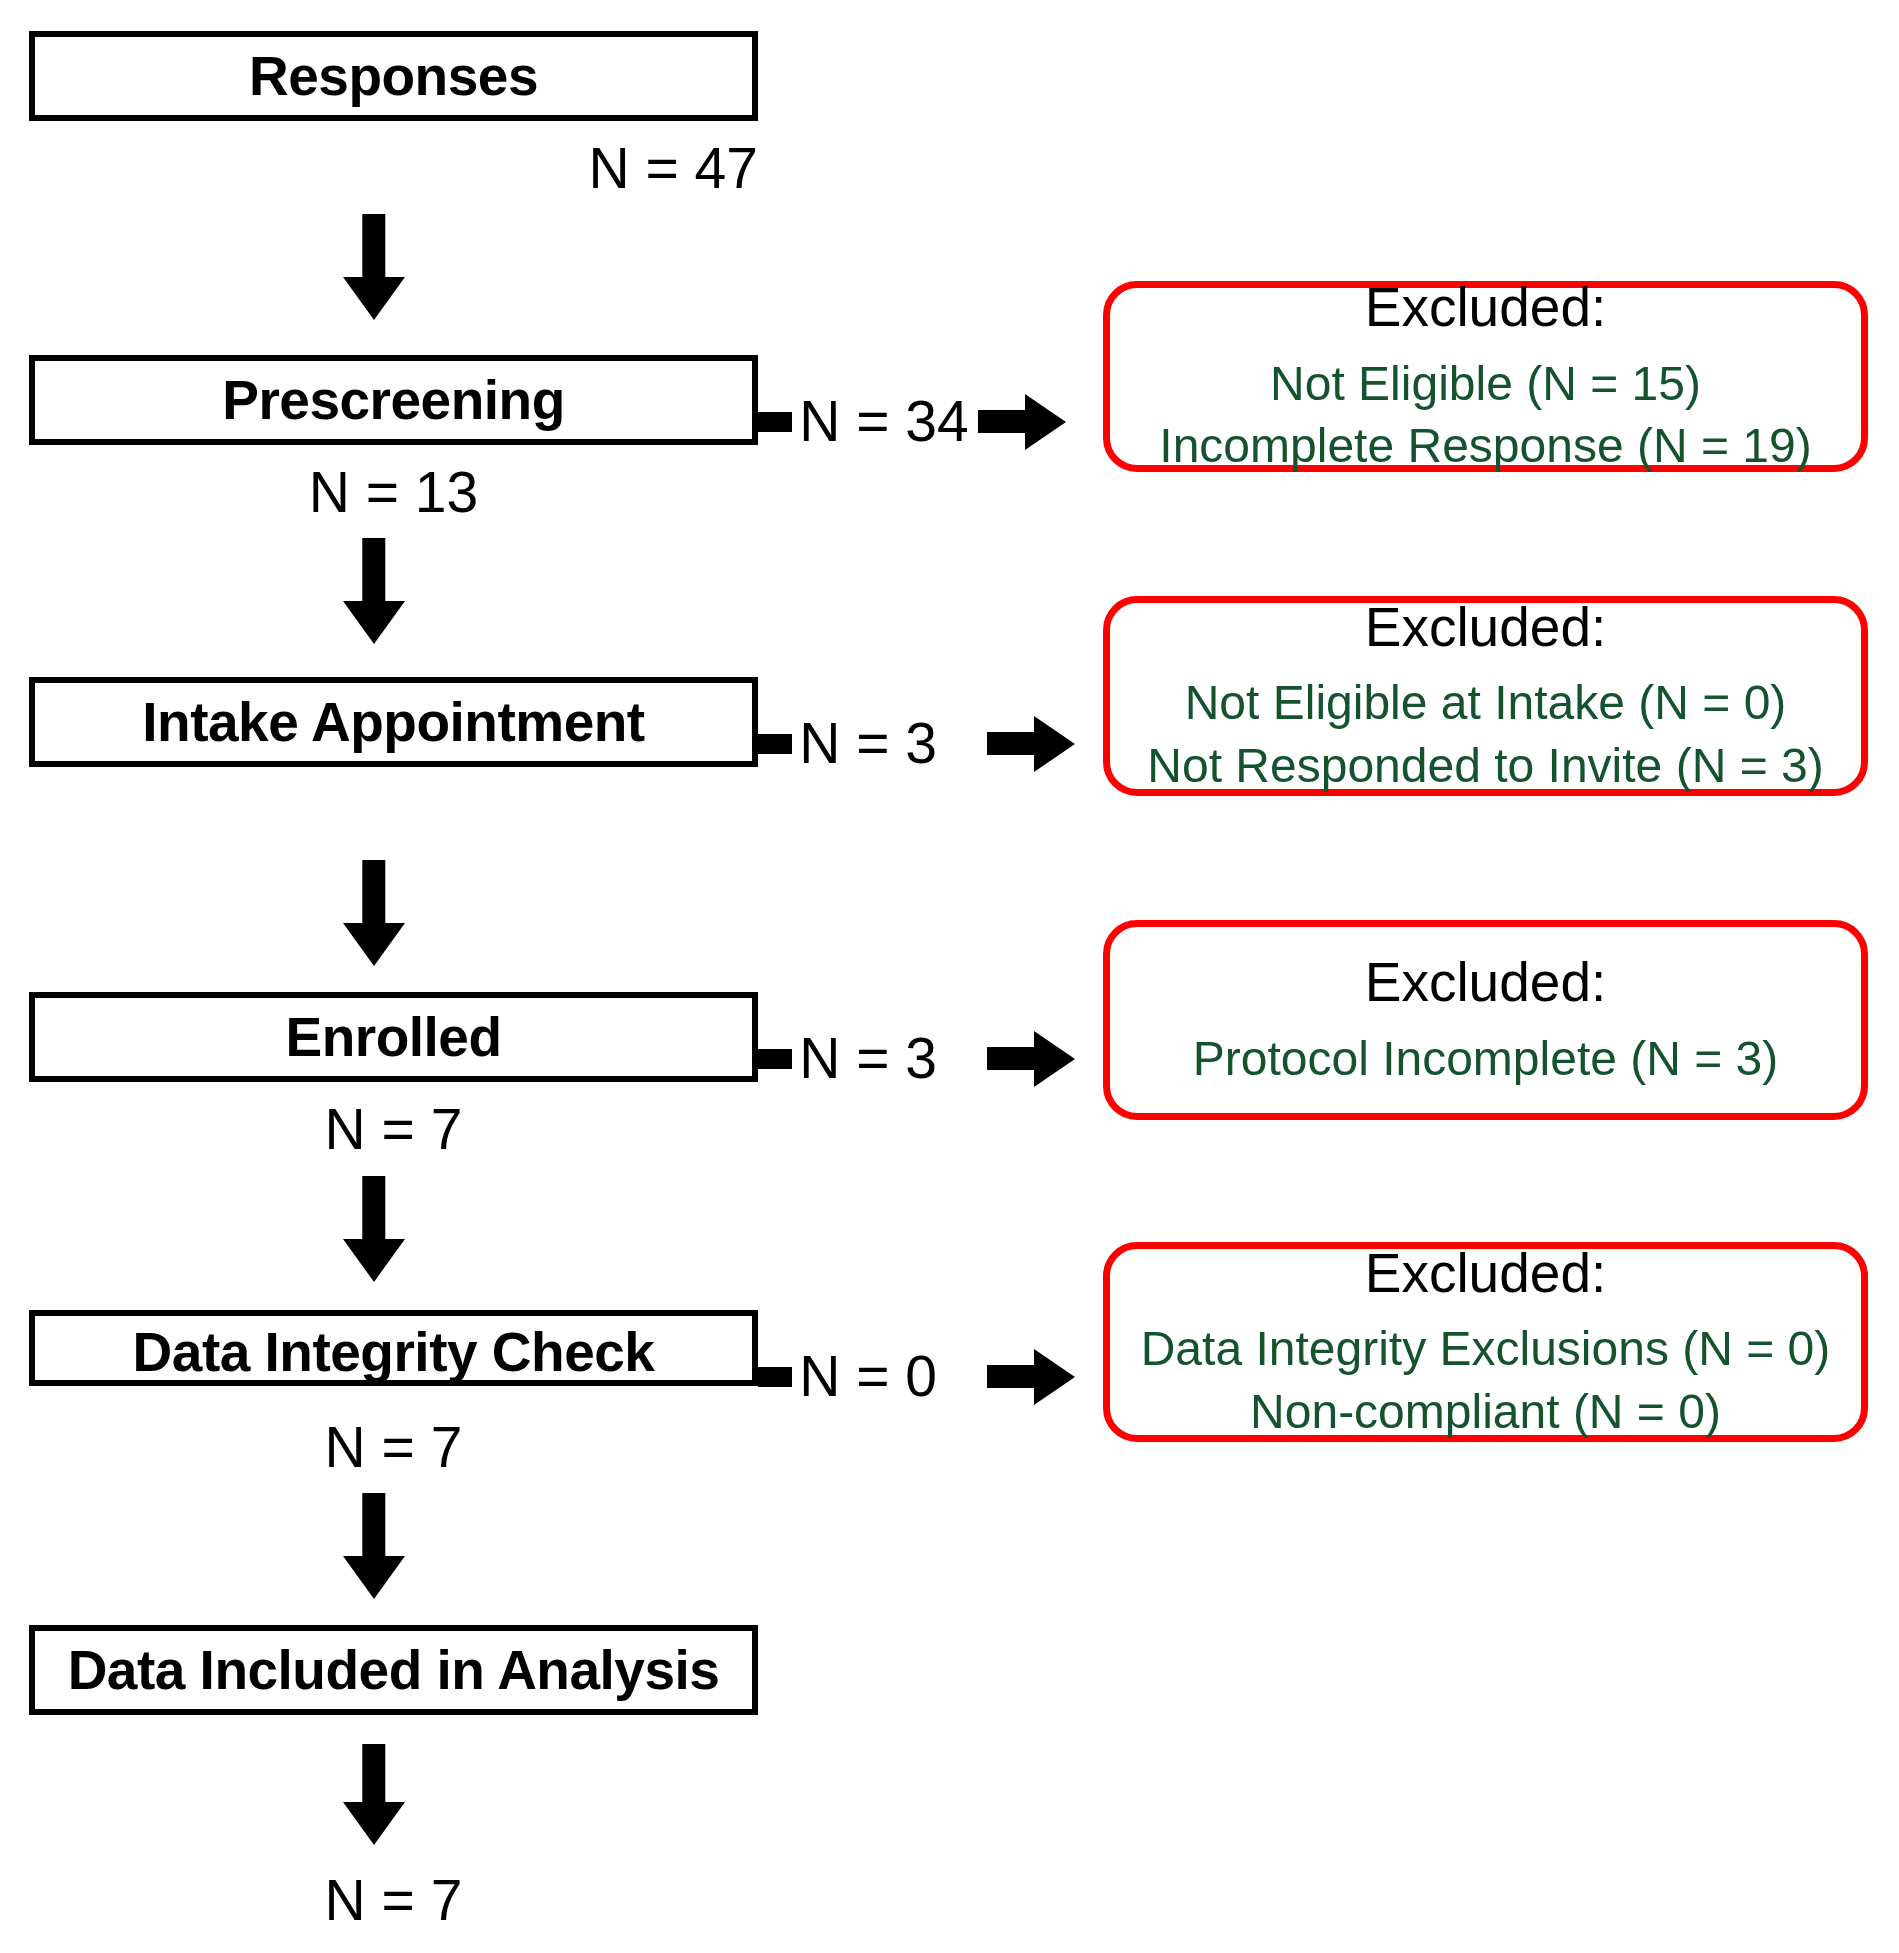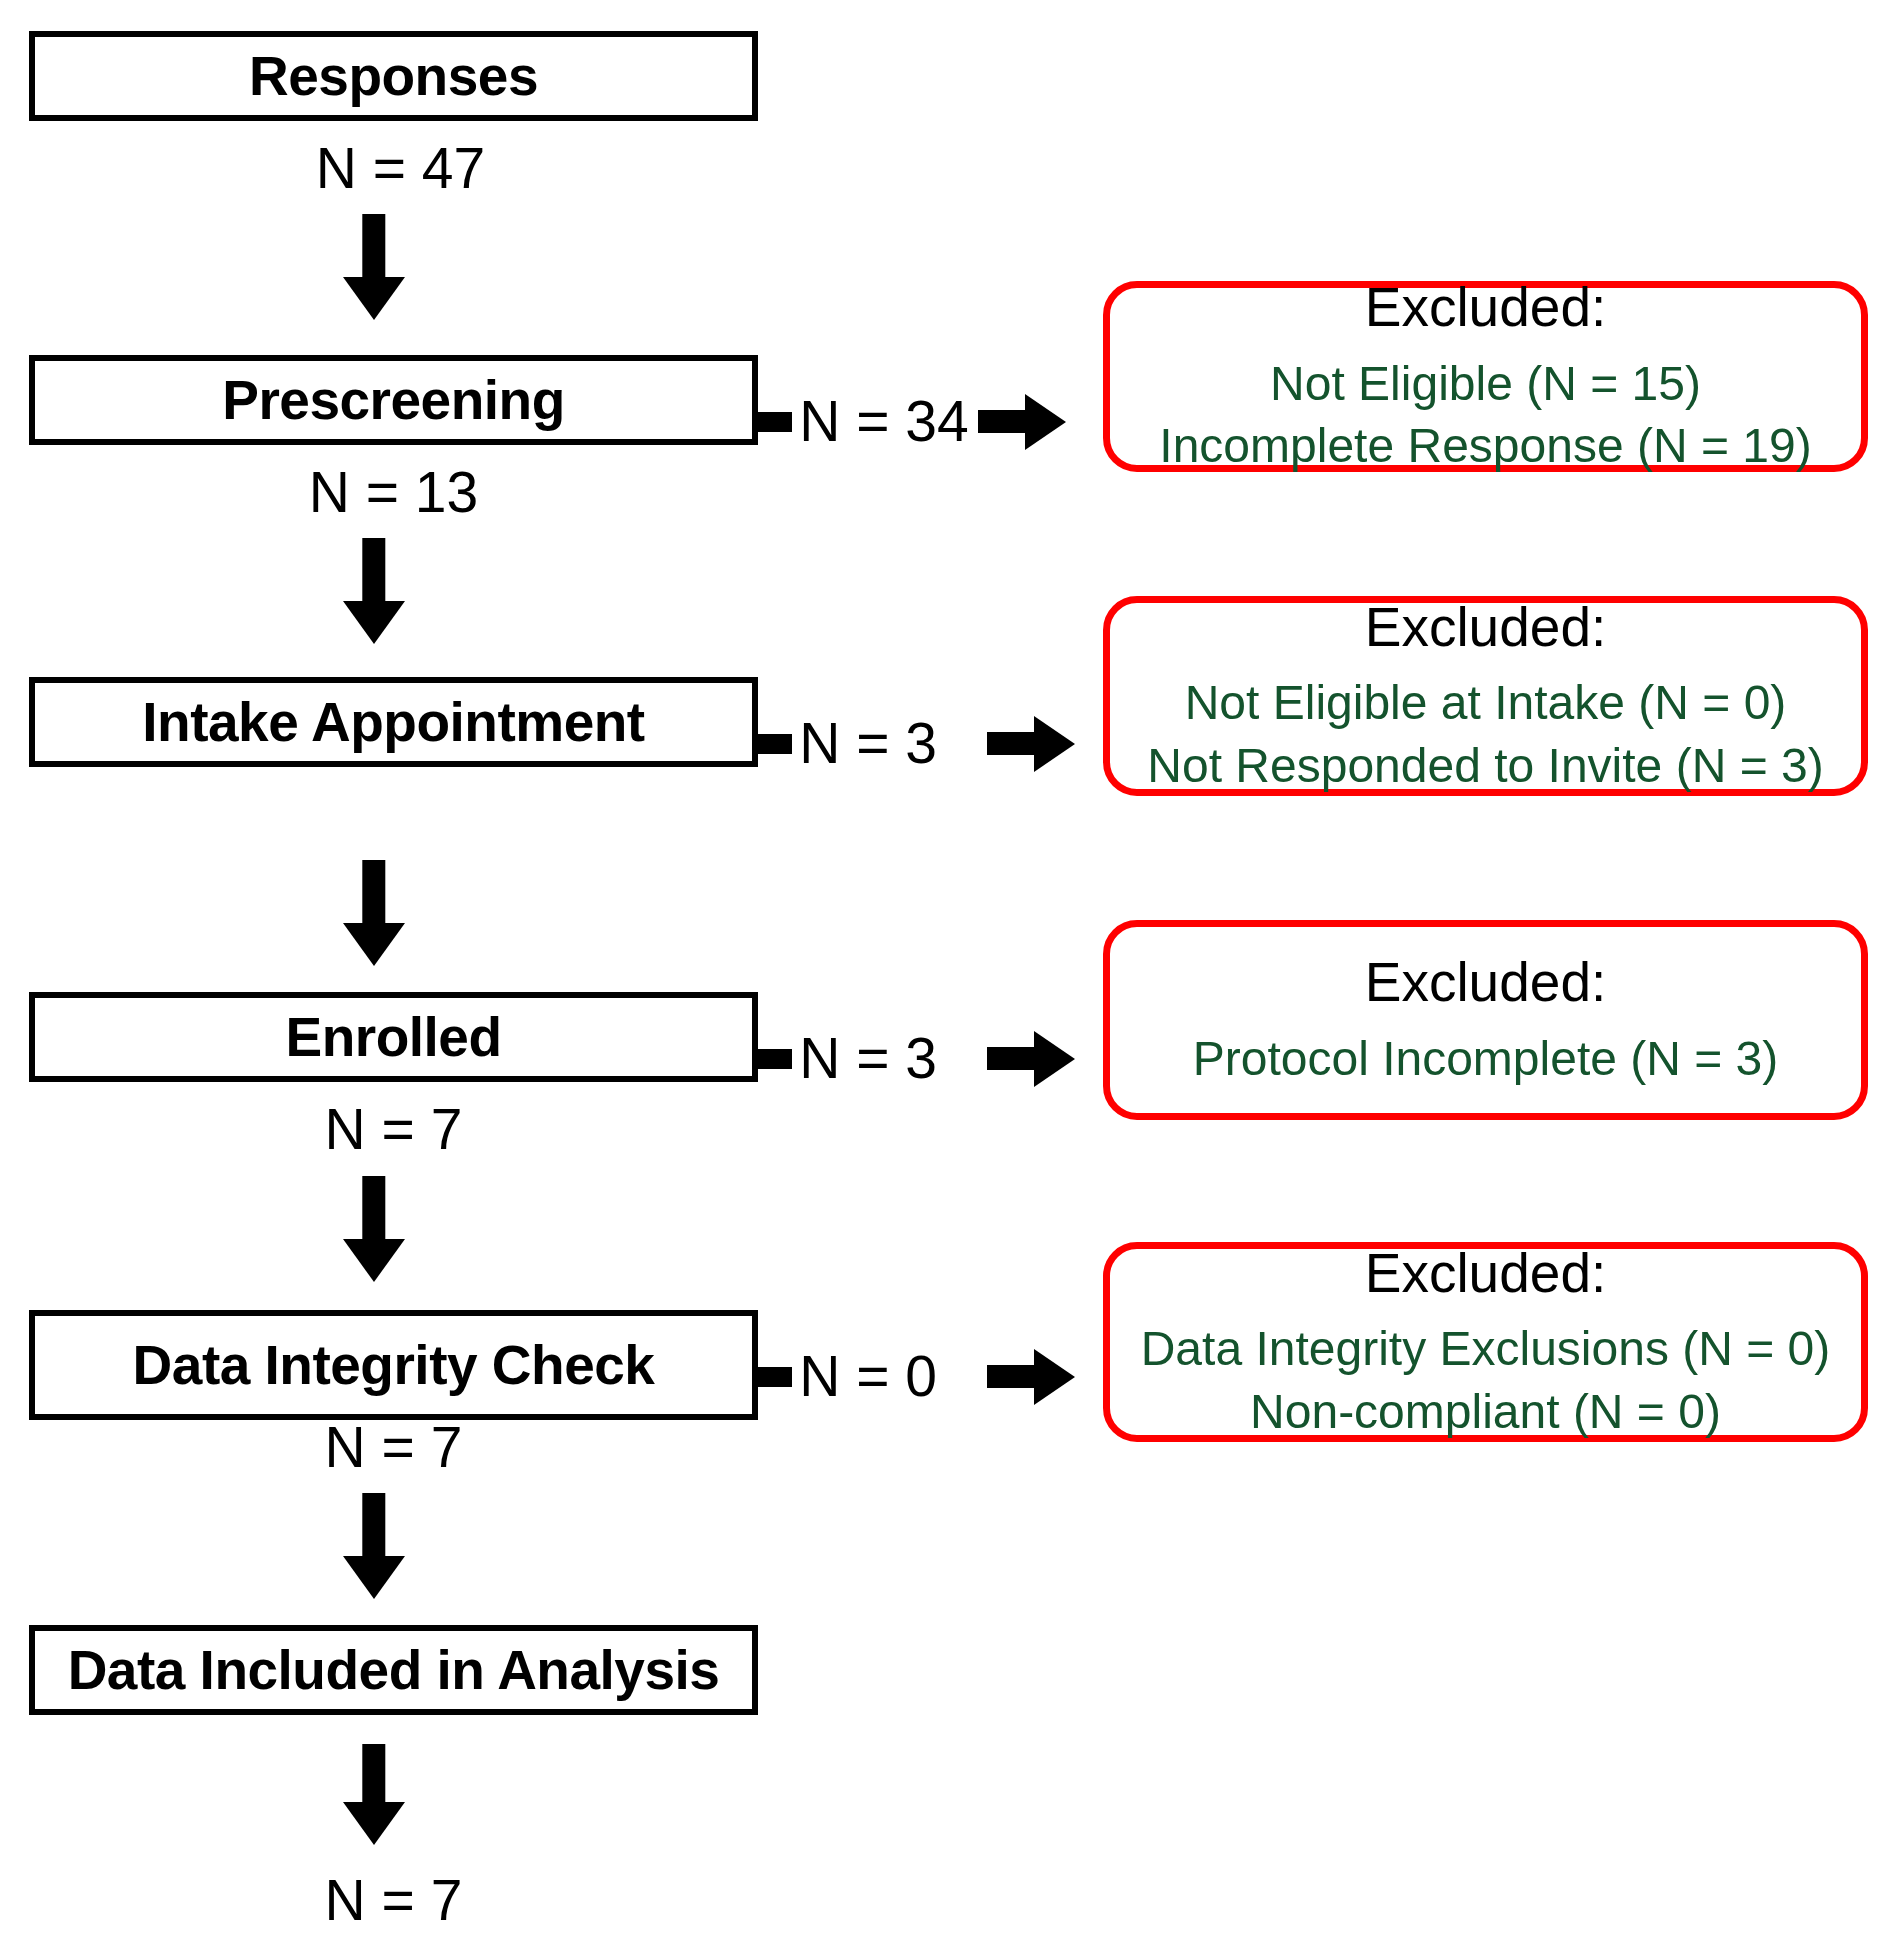--- a/index.html
+++ b/index.html
@@ -152,21 +152,21 @@
   }
 </style>
 </head>
 <body>
 
 <div id="canvas">
 
   <div class="stage-box" style="left:29px; top:31px; width:729px; height:90px;">
     <span class="stage-label">Responses</span>
   </div>
-  <div class="n-under" style="left:36px; top:140px; width:729px;">N = 47</div>
+  <div class="n-under" style="left:29px; top:140px; width:729px;text-align:right;">N = 47</div>
   <div class="v-arrow" style="left:342px; top:214px; width:63px; height:106px;">
     <div class="shaft" style="height:67px;"></div>
     <div class="head"></div>
   </div>
 
   <div class="stage-box" style="left:29px; top:355px; width:729px; height:90px;">
     <span class="stage-label">Prescreening</span>
   </div>
   <div class="n-under" style="left:29px; top:464px; width:729px;">N = 13</div>
   <div class="v-arrow" style="left:342px; top:538px; width:63px; height:106px;">
@@ -211,21 +211,21 @@
 
   <div class="h-conn" style="left:758px; top:1009px;">
     <div class="stub"></div>
     <span class="n-side">N = 3</span>
     <div class="arrow-wrap" style="margin-left:41px;">
       <div class="arrow-shaft"></div>
       <div class="arrow-head"></div>
     </div>
   </div>
 
-  <div class="stage-box" style="left:29px; top:1310px; width:729px; height:110px;">
+  <div class="stage-box" style="left:29px; top:1310px; width:729px; height:76px;align-items:flex-end;">
     <span class="stage-label">Data Integrity Check</span>
   </div>
   <div class="n-under" style="left:29px; top:1419px; width:729px;">N = 7</div>
   <div class="v-arrow" style="left:342px; top:1493px; width:63px; height:106px;">
     <div class="shaft" style="height:67px;"></div>
     <div class="head"></div>
   </div>
 
   <div class="h-conn" style="left:758px; top:1327px;">
     <div class="stub"></div>

